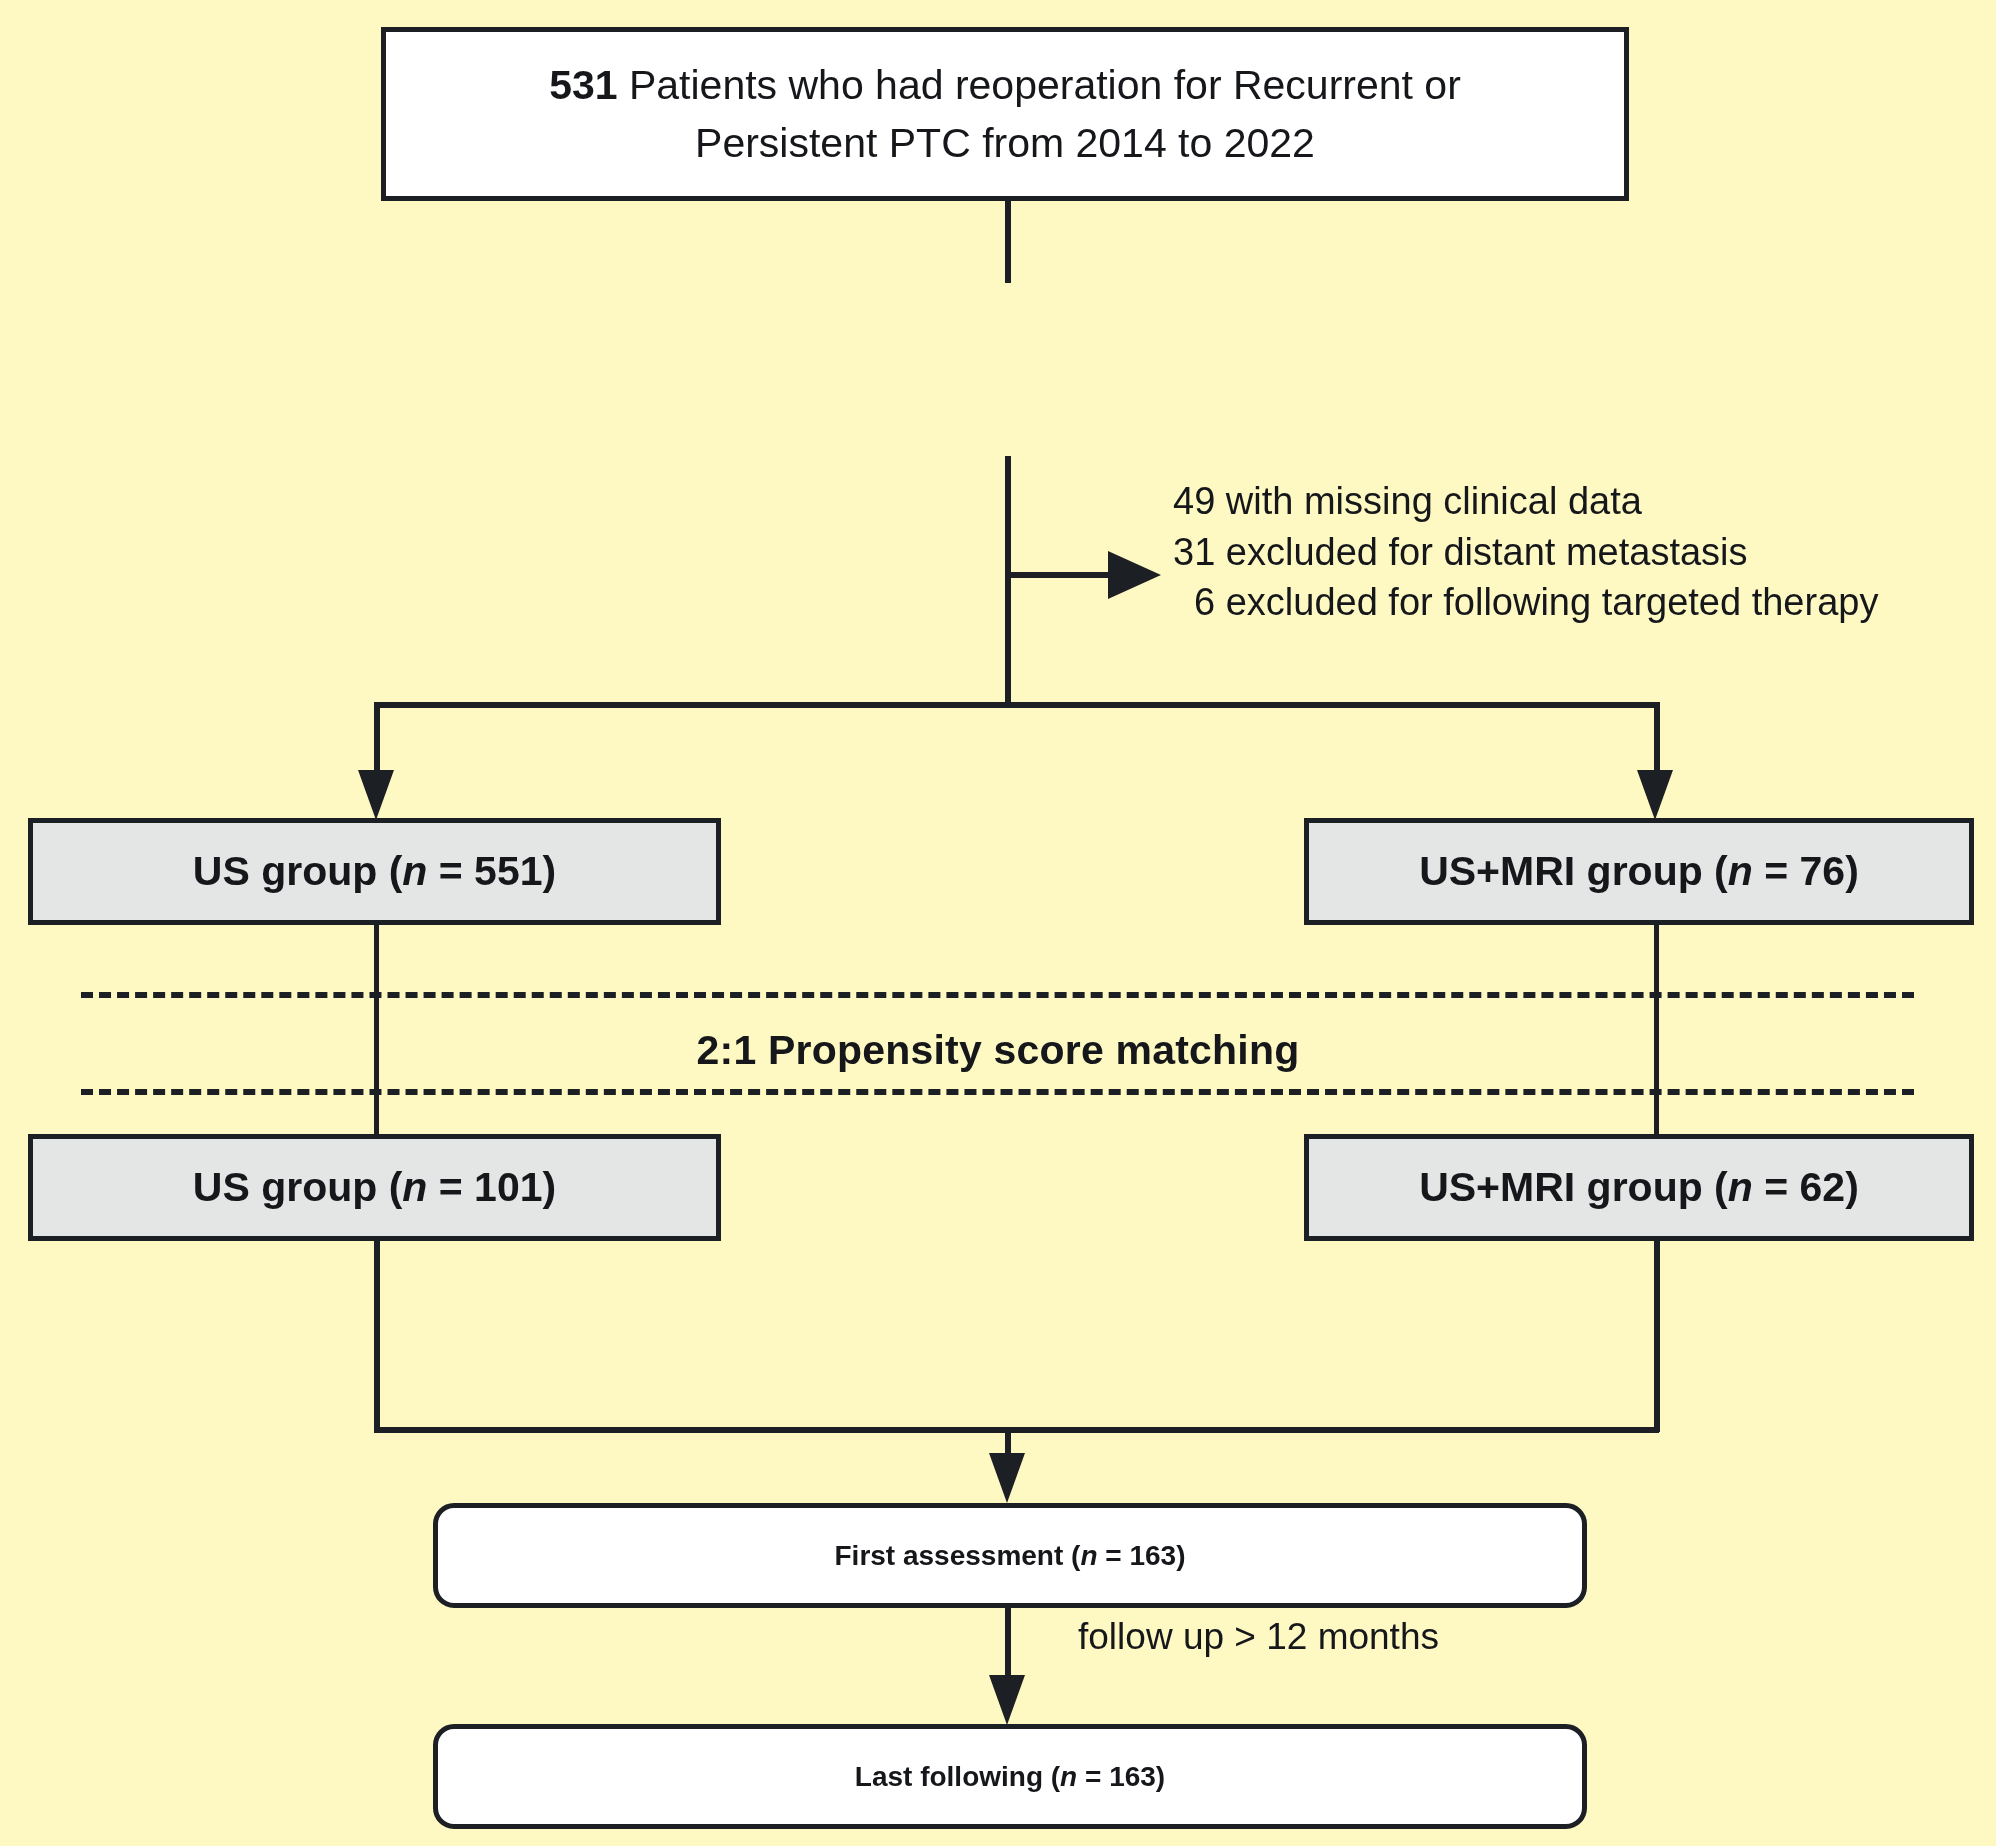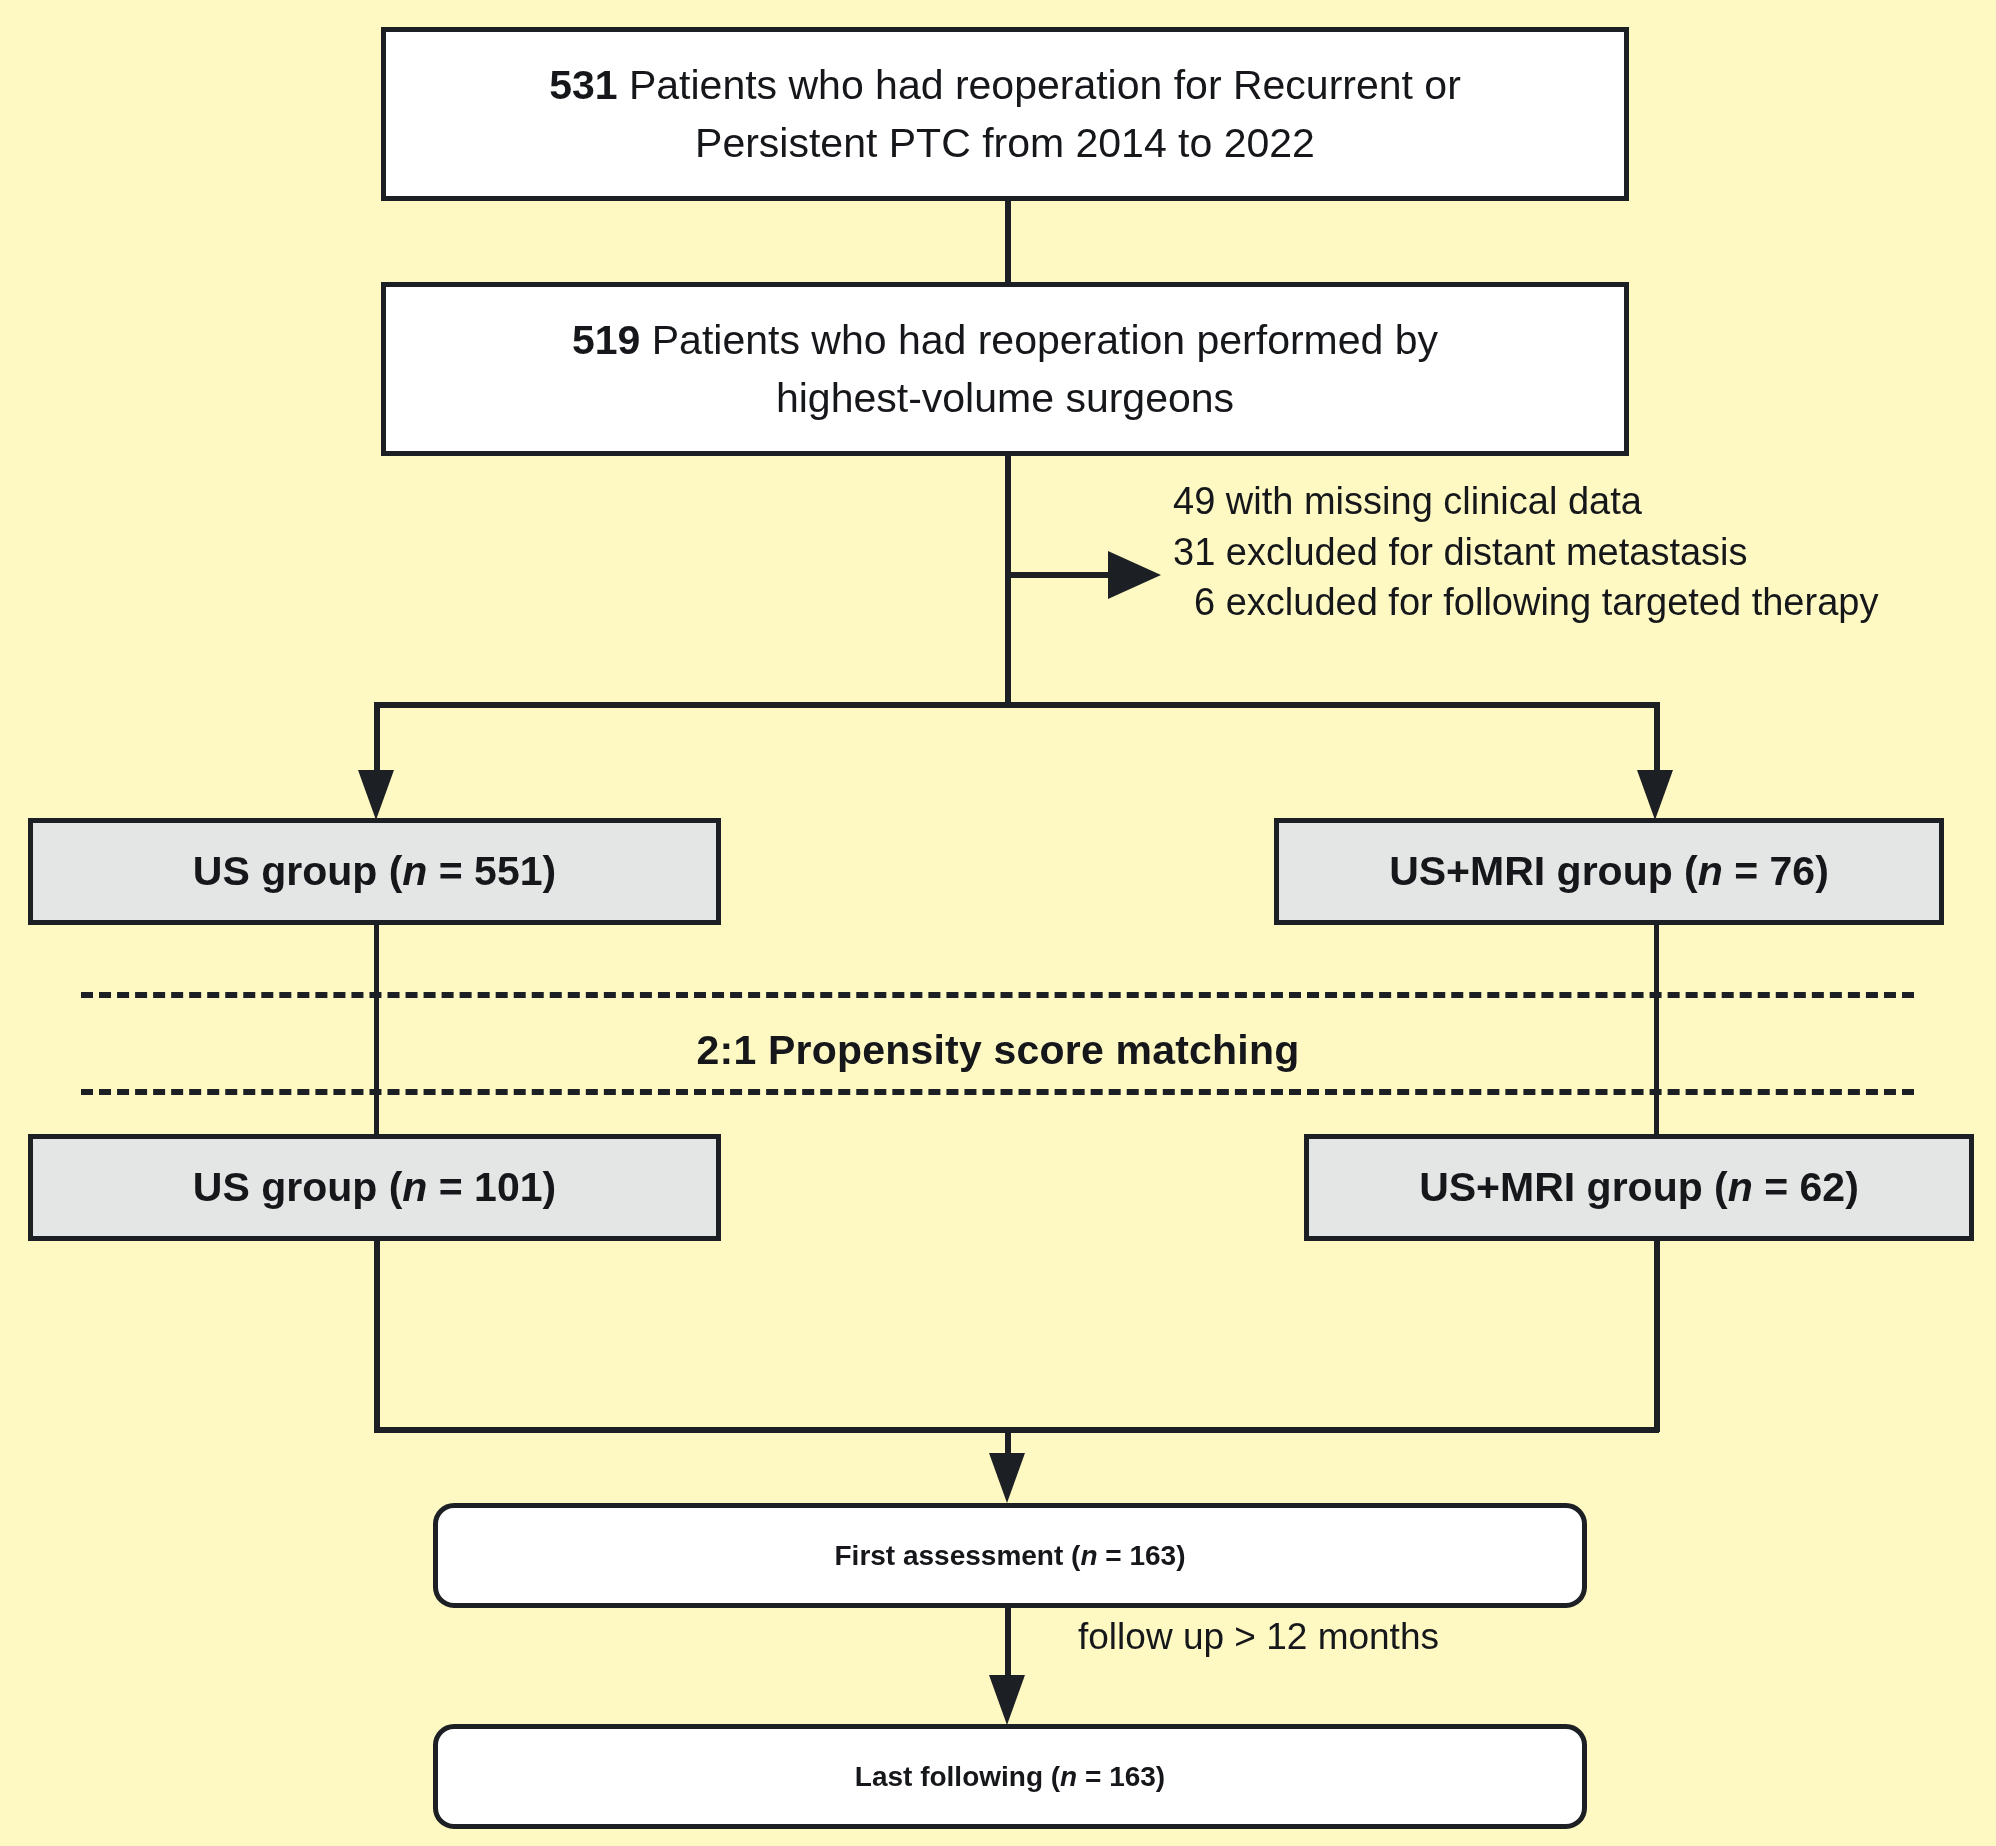--- a/index.html
+++ b/index.html
@@ -128,26 +128,20 @@
 
   <div class="box" style="left:381px; top:27px; width:1248px; height:174px;">
     <div class="txt t-top">
       <span><b>531</b><span> Patients who had reoperation for Recurrent or</span></span><br>
       <span>Persistent PTC from 2014 to 2022</span>
     </div>
   </div>
 
   <div class="vline" style="left:1005px; top:201px; height:82px;"></div>
 
-  <div class="box" style="left:381px; top:282px; width:1248px; height:174px;">
-    <div class="txt t-top">
-      <span><b>519</b><span> Patients who had reoperation performed by</span></span><br>
-      <span>highest-volume surgeons</span>
-    </div>
-  </div>
 
   <div class="vline" style="left:1005px; top:456px; height:252px;"></div>
 
   <div class="hline" style="left:1011px; top:572px; width:100px;"></div>
   <div class="arrow-right" style="left:1108px; top:551px;"></div>
 
   <div class="free-text excl-list" style="left:1173px; top:476px;">
     <span class="excl-line">49 with missing clinical data</span>
     <span class="excl-line">31 excluded for distant metastasis</span>
     <span class="excl-line indent">6 excluded for following targeted therapy</span>
@@ -160,21 +154,21 @@
 
   <div class="vline" style="left:1654px; top:702px; height:71px;"></div>
   <div class="arrow-down" style="left:1637px; top:770px;"></div>
 
   <div class="box shaded" style="left:28px; top:818px; width:693px; height:107px;">
     <div class="txt t-group">
       <span>US group (</span><span class="ital-n">n</span><span> = </span><span>551</span><span>)</span>
     </div>
   </div>
 
-  <div class="box shaded" style="left:1274px; top:818px; width:670px; height:107px;">
+  <div class="box shaded" style="left:1304px; top:818px; width:670px; height:107px;">
     <div class="txt t-group">
       <span>US+MRI group (</span><span class="ital-n">n</span><span> = </span><span>76</span><span>)</span>
     </div>
   </div>
 
   <div class="vline" style="left:374px; top:925px; width:4.9px; height:212px;"></div>
   <div class="vline" style="left:1654px; top:925px; width:4.9px; height:212px;"></div>
 
   <div class="dashline" style="left:81px; top:992px; width:1833px;"></div>
   <div class="free-text psm-label" style="left:0; top:1027px; width:1996px; text-align:center;">2:1 Propensity score matching</div>

